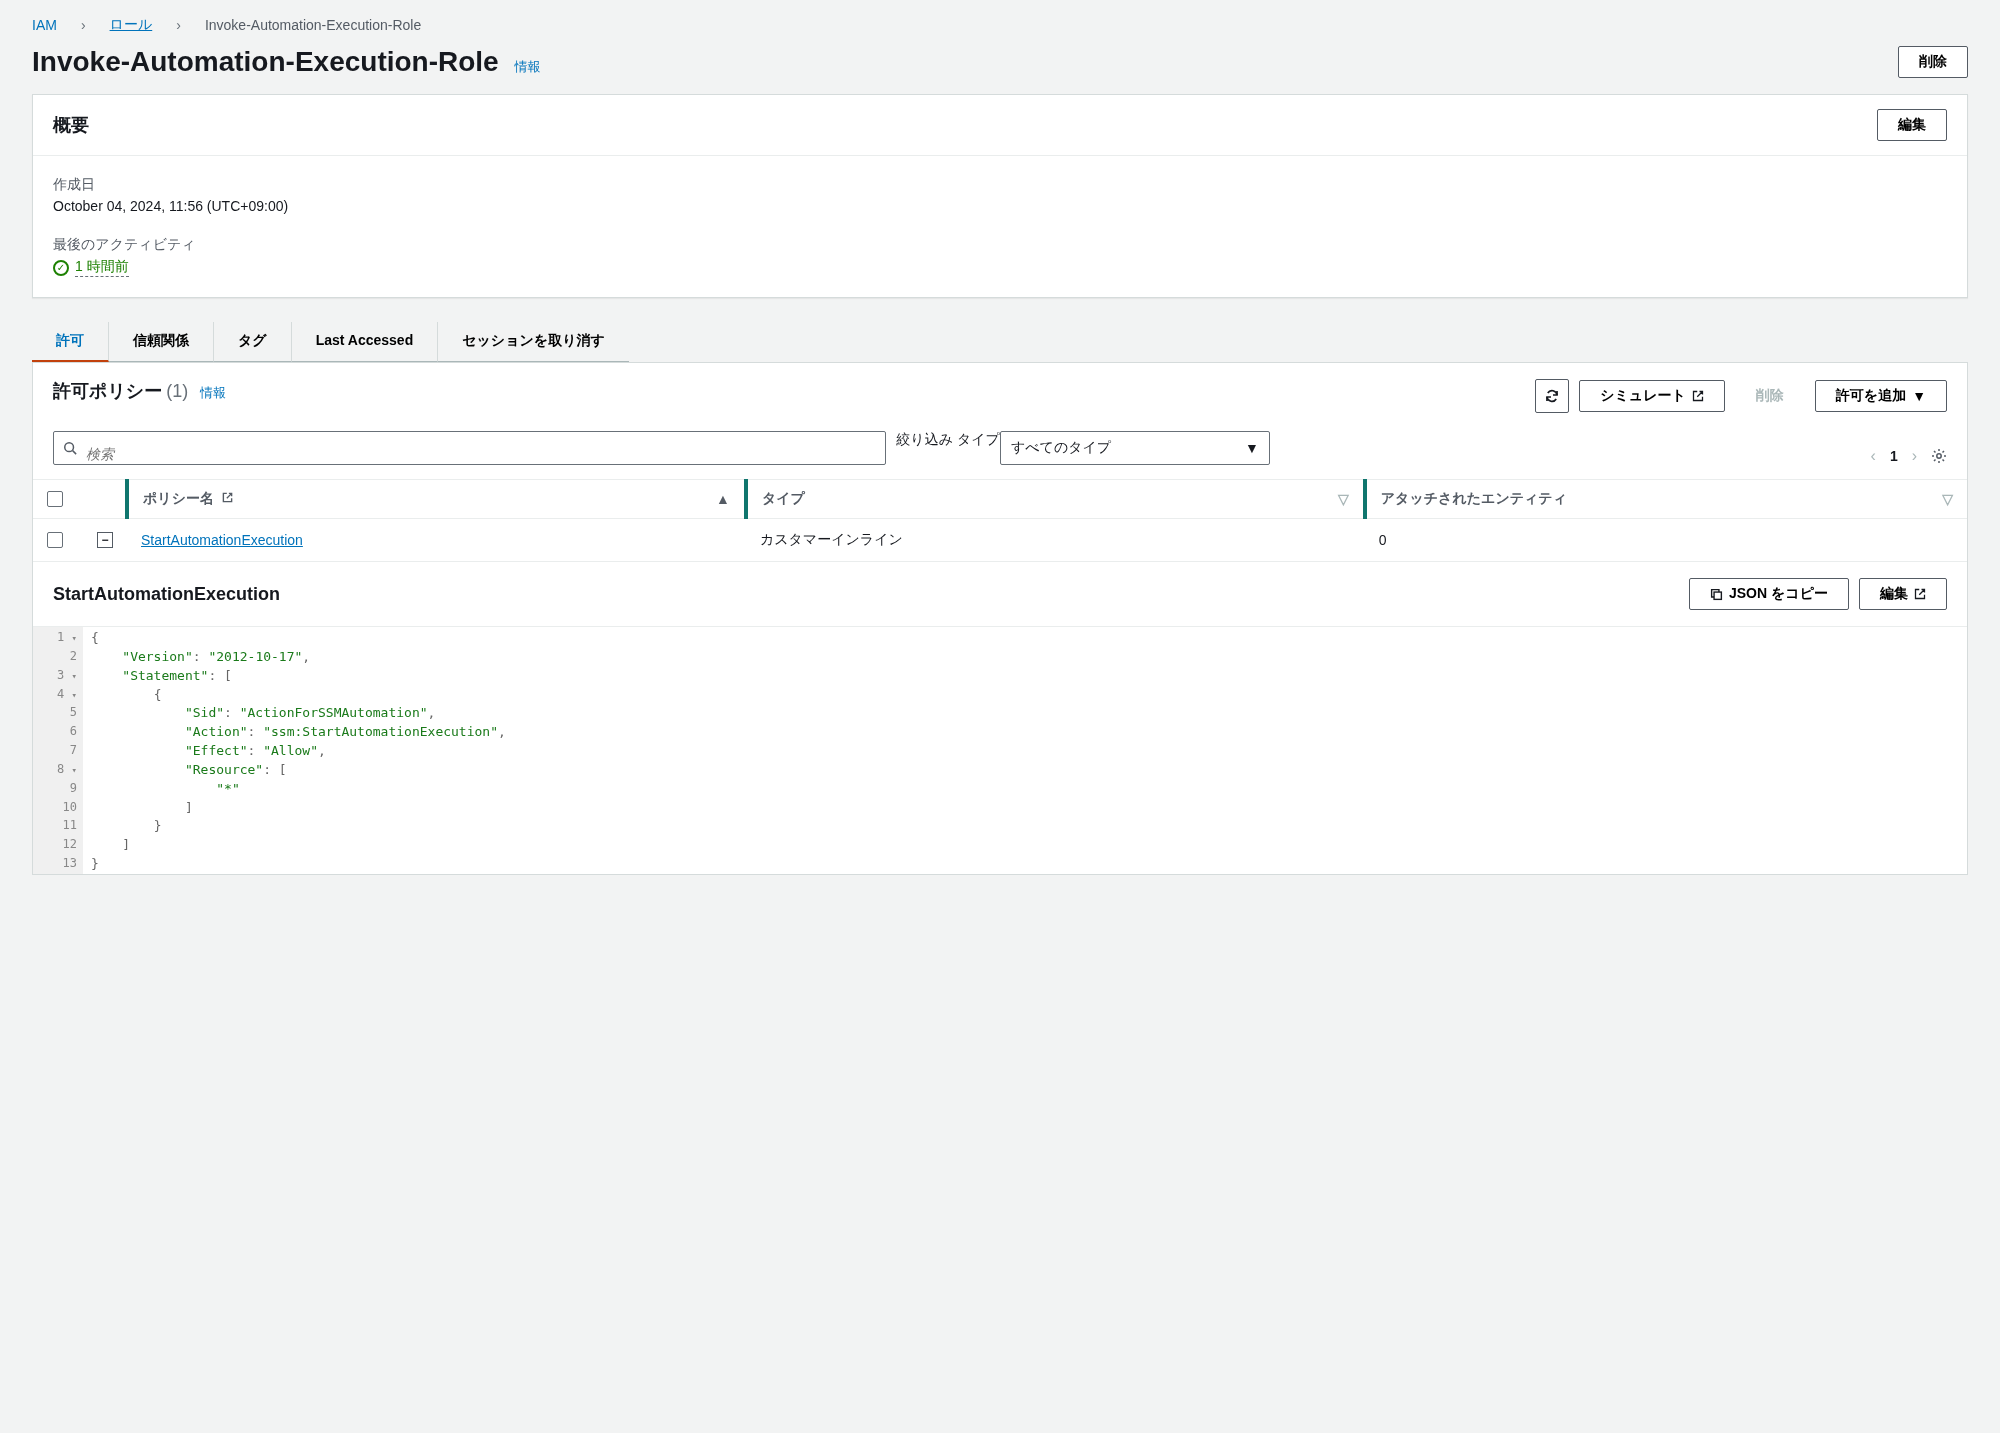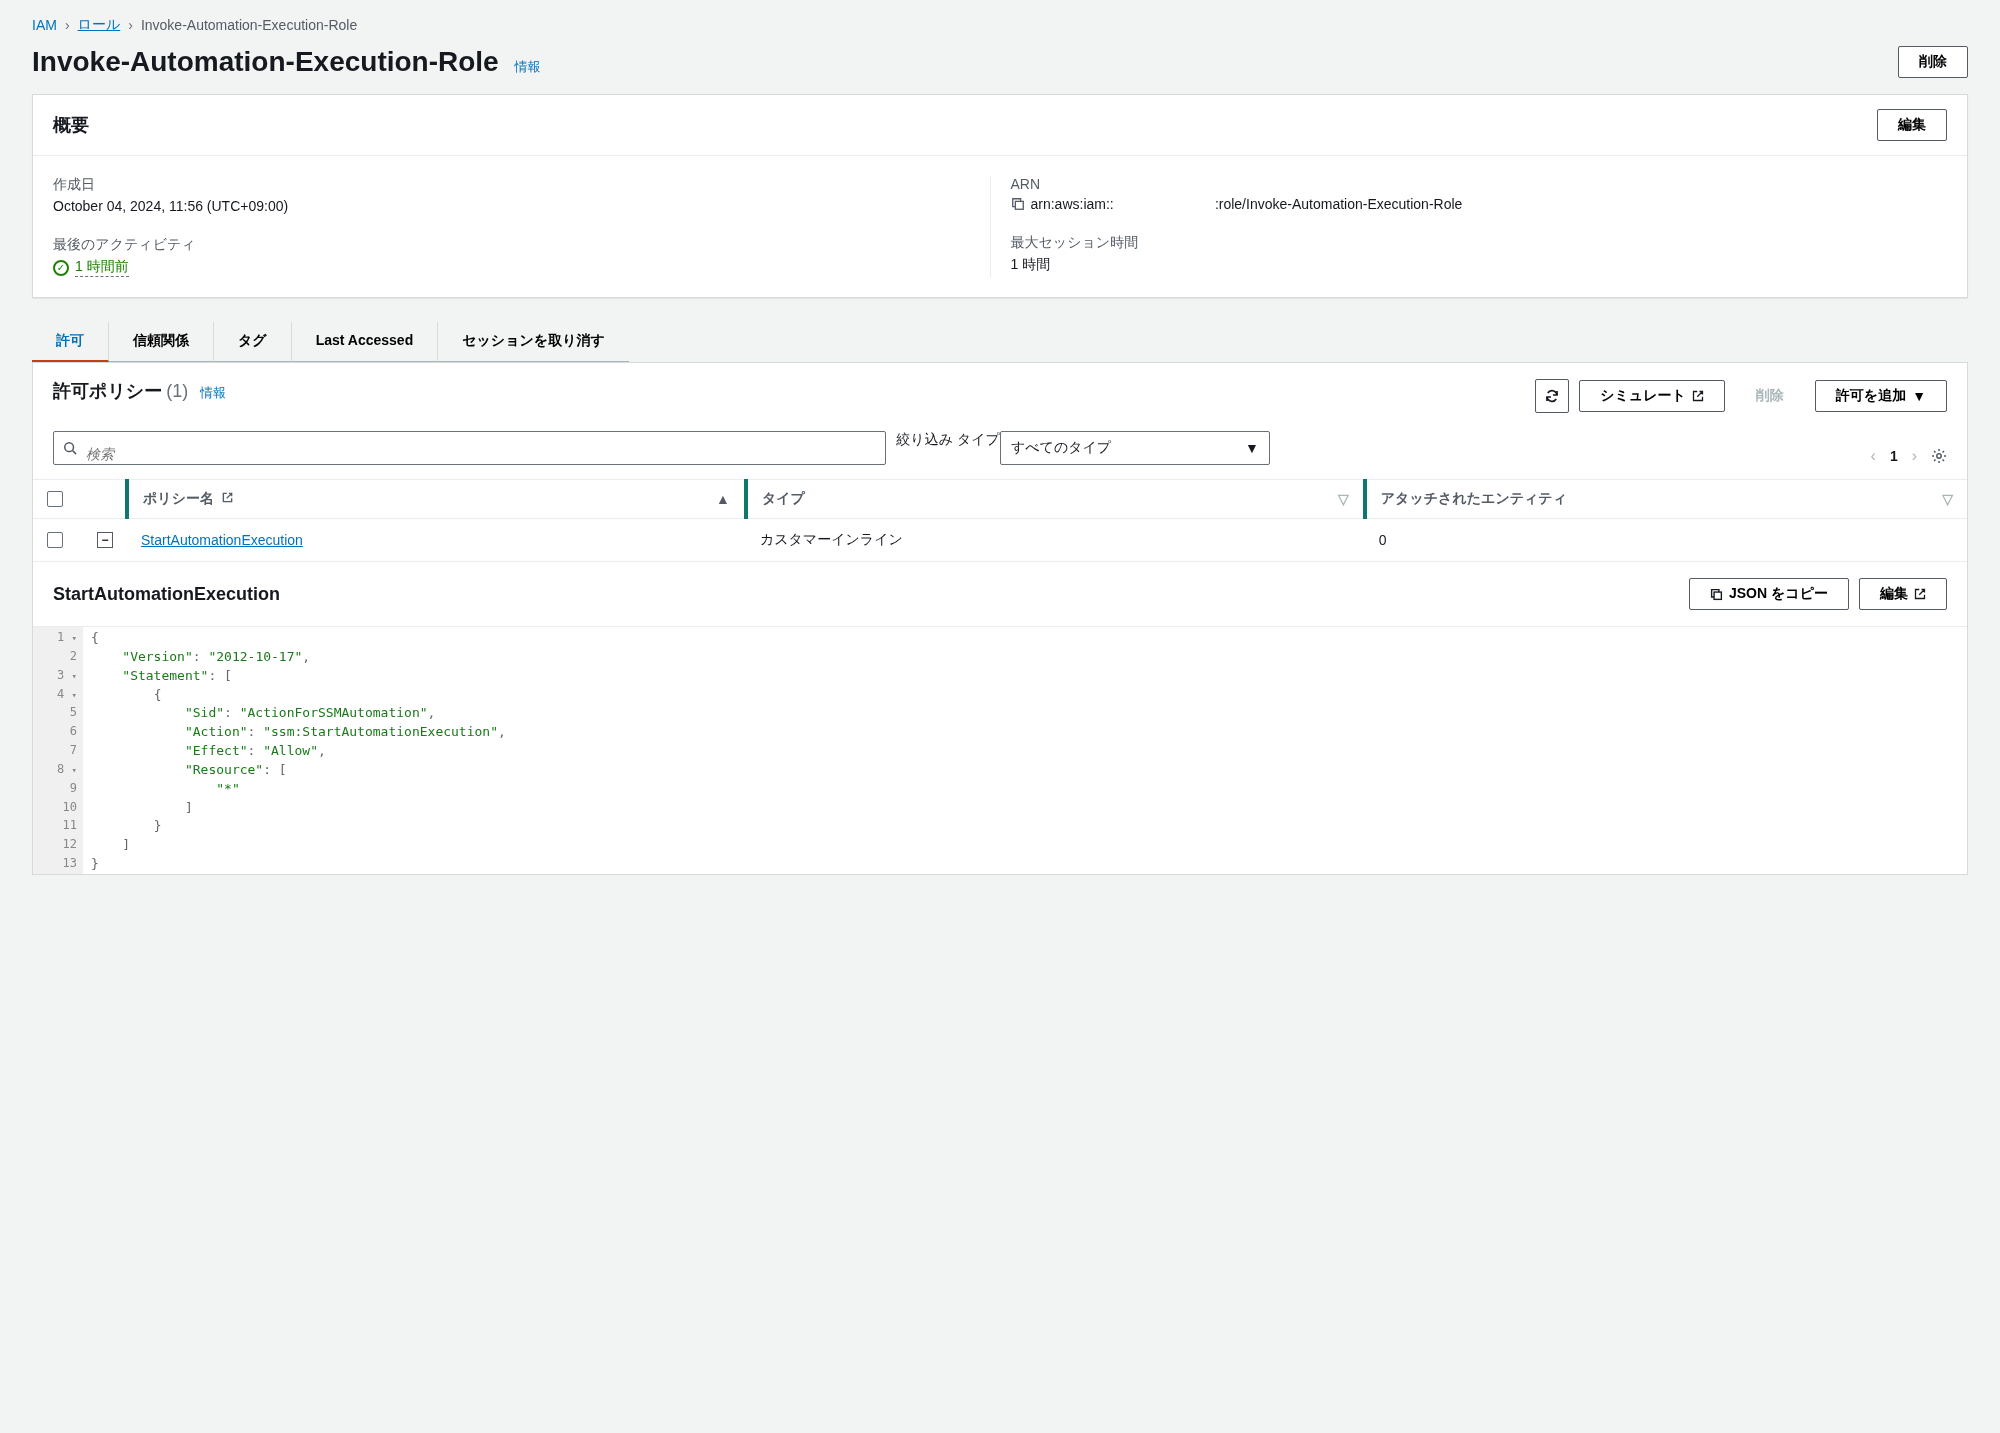--- a/index.html
+++ b/index.html
@@ -3,21 +3,21 @@
 <meta charset="utf-8">
 <style>
   * { box-sizing: border-box; margin: 0; padding: 0; }
   body {
     font-family: "Amazon Ember", "Helvetica Neue", Arial, sans-serif;
     background: #f2f3f3;
     color: #16191f;
     font-size: 14px;
   }
   .container { padding: 12px 32px 0 32px; }
-  .breadcrumb { display: flex; align-items: center; gap: 8px; font-size: 14px; padding: 4px 0 12px 0; }
+  .breadcrumb { display: flex; align-items: center; gap: 24px; font-size: 14px; padding: 4px 0 12px 0; }
   .breadcrumb a { color: #0073bb; text-decoration: none; }
   .breadcrumb-sep { color: #687078; }
   .breadcrumb-current { color: #545b64; }
   .title-row { display: flex; justify-content: space-between; align-items: center; margin-bottom: 16px; }
   .title-row h1 { font-size: 28px; font-weight: 700; }
   .info-link { color: #0073bb; font-size: 13px; font-weight: 400; margin-left: 8px; cursor: pointer; }
   .btn {
     background: #fff; border: 1px solid #545b64; border-radius: 2px;
     padding: 6px 20px; font-size: 14px; font-weight: 700; cursor: pointer;
     display: inline-flex; align-items: center; gap: 6px;
@@ -153,38 +153,20 @@
         <div class="field">
           <div class="field-label">作成日</div>
           <div class="field-value">October 04, 2024, 11:56 (UTC+09:00)</div>
         </div>
         <div class="field">
           <div class="field-label">最後のアクティビティ</div>
           <div class="field-value">
             <span class="green-check">✓</span>
             <span class="dotted-underline green-text">1 時間前</span>
           </div>
-        </div>
-      </div>
-      <div class="summary-col">
-        <div class="field">
-          <div class="field-label">ARN</div>
-          <div class="field-value">
-            <span style="cursor:pointer;">
-              <svg width="14" height="14" viewBox="0 0 16 16" fill="none" stroke="#545b64" stroke-width="1.5">
-                  <rect x="5" y="5" width="9" height="9"></rect>
-                  <path d="M11 5V2H2v9h3"></path>
-                </svg>
-            </span>
-            <span style="white-space:pre;">arn:aws:iam::                          :role/Invoke-Automation-Execution-Role</span>
-          </div>
-        </div>
-        <div class="field">
-          <div class="field-label">最大セッション時間</div>
-          <div class="field-value">1 時間</div>
         </div>
       </div>
     </div>
   </div>
 
   <div class="tabs">
     <div class="tab active">許可</div>
     <div class="tab">信頼関係</div>
     <div class="tab">タグ</div>
     <div class="tab">Last Accessed</div>

